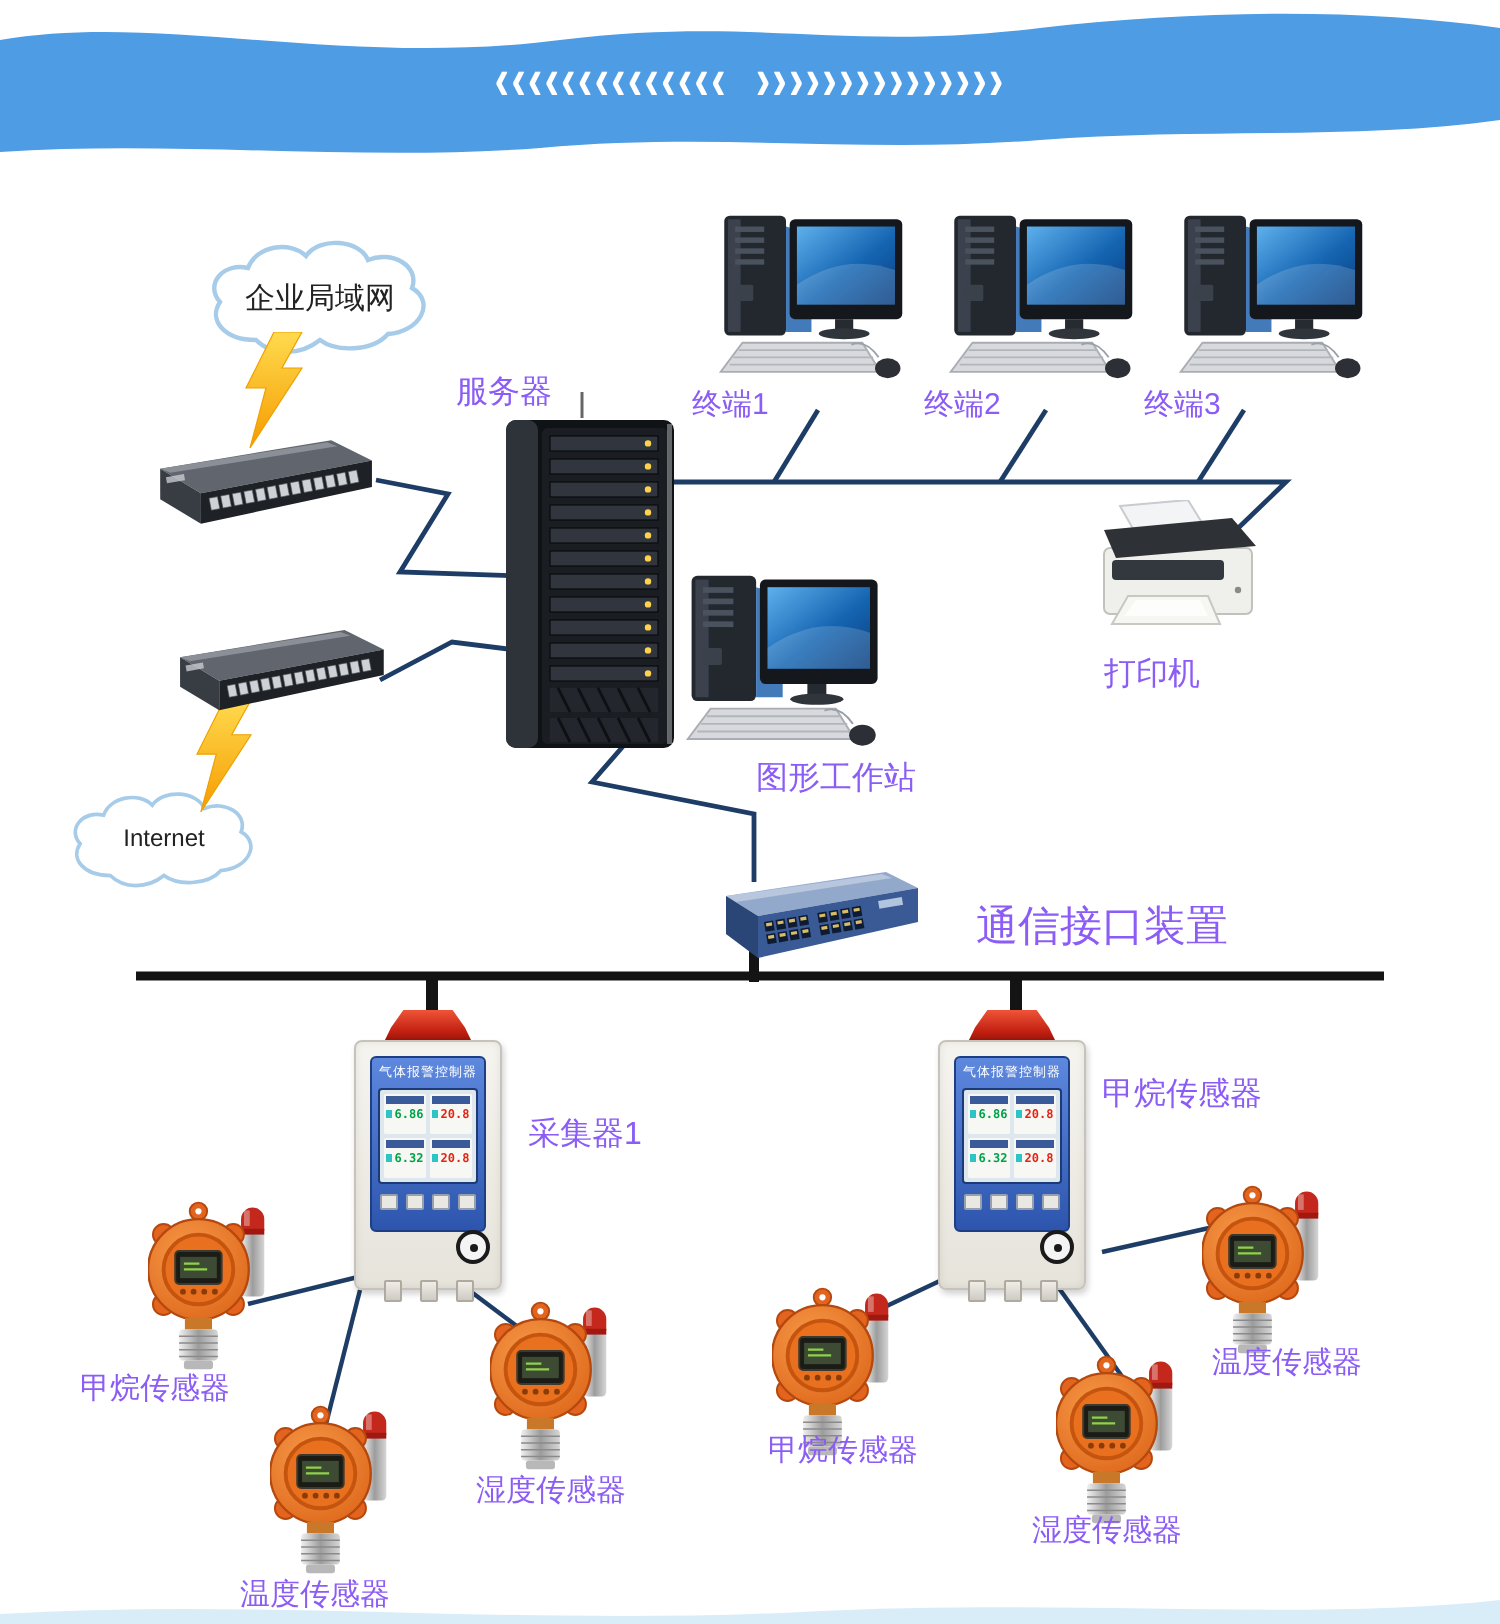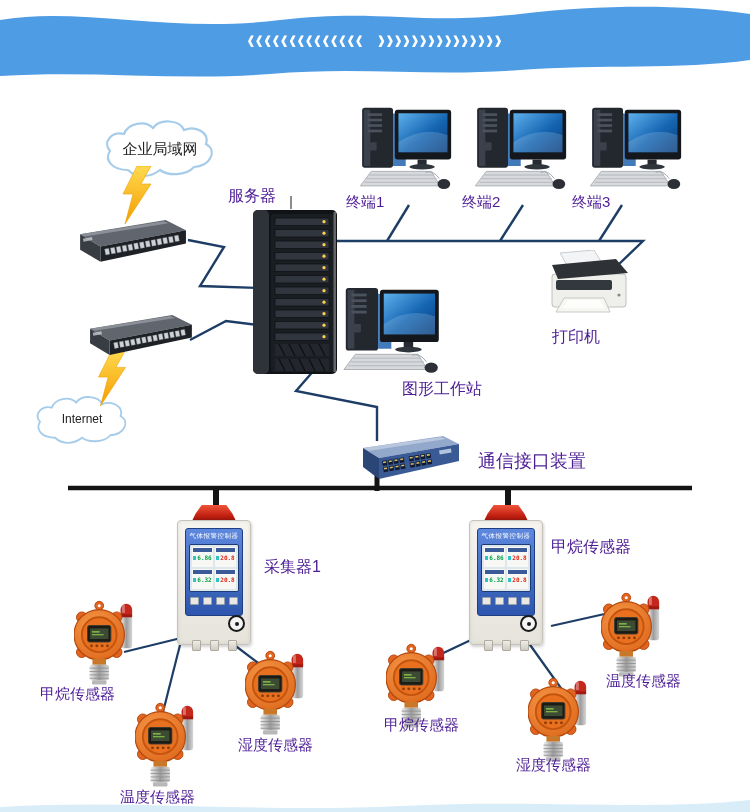--- a/index.html
+++ b/index.html
@@ -7,21 +7,21 @@
        font-family:"Liberation Sans","DejaVu Sans",sans-serif;}
   
   .banner{position:absolute;left:0;top:0;width:750px;height:92px;z-index:2}
   .banner-row{position:absolute;left:0;top:27px;width:100%;display:flex;align-items:center;
               justify-content:center;gap:14px;color:#fff;z-index:3}
   .chev{font-size:22px;font-weight:bold;letter-spacing:1px;display:inline-block;
         transform:scaleY(1.35);white-space:nowrap}
   .btitle{font-size:30px;font-weight:bold;letter-spacing:7px;white-space:nowrap}
   
   .node{position:absolute;z-index:2}
-  .lbl{position:absolute;font-size:15px;color:#4c1d95;white-space:nowrap;z-index:4}
+  .lbl{position:absolute;font-size:15px;color:#8b5cf6;white-space:nowrap;z-index:4}
   .lbl-lg{font-size:16px}
   .cloud-lbl{position:absolute;width:100%;text-align:center;color:#222;z-index:3}
   .lines{position:absolute;left:0;top:0;width:750px;height:812px;z-index:1;pointer-events:none}
   
   .collector{position:absolute;width:74px;height:150px;z-index:3}
   .cap{position:absolute;left:15px;top:2px;width:44px;height:16px;
        background:linear-gradient(180deg,#ef5438,#c01e10 70%,#8f150a);
        clip-path:polygon(22% 0,78% 0,92% 55%,100% 100%,0 100%,8% 55%);border-radius:5px 5px 0 0}
   .cbody{position:absolute;left:0;top:17px;width:72px;height:123px;
          background:linear-gradient(180deg,#f6f4ef,#e6e3db);border:1px solid #c7c3ba;border-radius:4px;
@@ -351,28 +351,28 @@
       <use href="#sym-printer"></use>
     </svg>
 </div>
 <div class="lbl lbl-lg" style="left:552px;top:327px">打印机</div>
 
 <div class="node" style="left:336px;top:286px">
   <svg width="105" height="93" viewBox="0 0 110 98">
       <use href="#sym-computer"></use>
     </svg>
 </div>
-<div class="lbl lbl-lg" style="left:402px;top:379px">图形工作站</div>
+<div class="lbl lbl-lg" style="left:378px;top:379px">图形工作站</div>
 
 <div class="node" style="left:355px;top:434px">
   <svg width="108" height="46" viewBox="0 0 108 46">
       <use href="#sym-comm"></use>
     </svg>
 </div>
-<div class="lbl" style="left:478px;top:449px;font-size:18px">通信接口装置</div>
+<div class="lbl" style="left:488px;top:449px;font-size:21px">通信接口装置</div>
 
 <div class="collector" style="left:177px;top:503px">
   <div class="cap"></div>
   <div class="cbody">
     <div class="cpanel">
       <div class="ctitle">气体报警控制器</div>
       <div class="cscreen">
         <div class="ccell">
             <div class="chead"></div>
           <div class="cval" style="color: rgb(0, 161, 75);">6.86</div>

